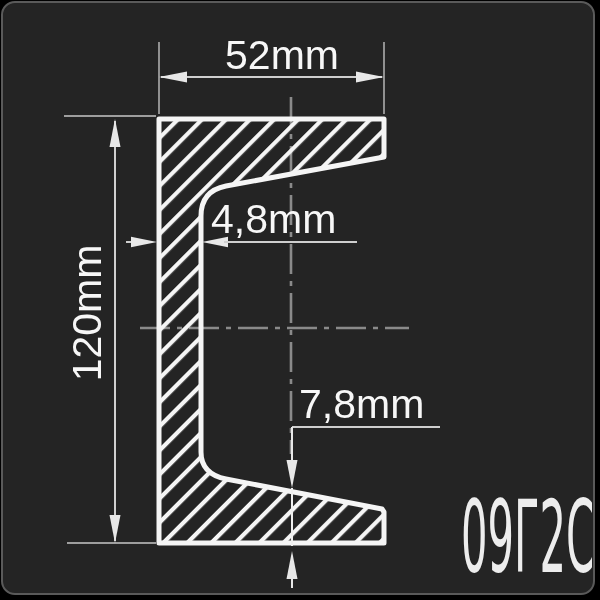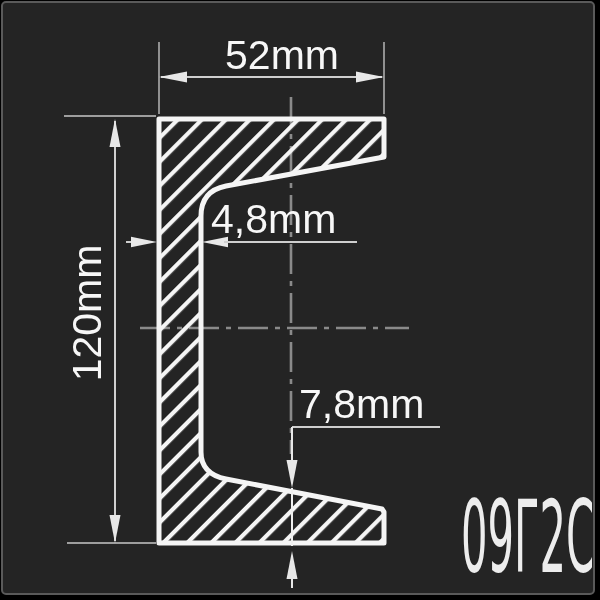--- a/index.html
+++ b/index.html
@@ -11,21 +11,21 @@
     overflow: hidden;
     font-family: "Liberation Sans", sans-serif;
   }
   .card {
     position: absolute;
     left: 0; top: 0;
     width: 594px; height: 594px;
     margin: 1px;
     background: #242424;
     border: 2.5px solid #5a5a5a;
-    border-radius: 5px;
+    border-radius: 14px;
     box-sizing: border-box;
   }
   svg { display: block; }
   .dim-text {
     font-family: "Liberation Sans", sans-serif;
     font-size: 41px;
     fill: #f7f7f7;
   }
   .grade-text {
     font-family: "DejaVu Sans", sans-serif;

